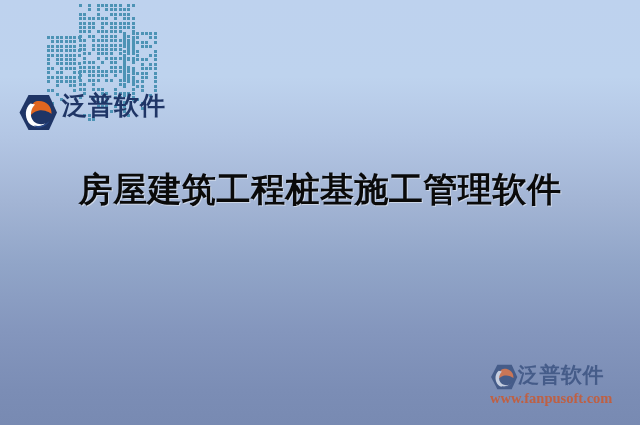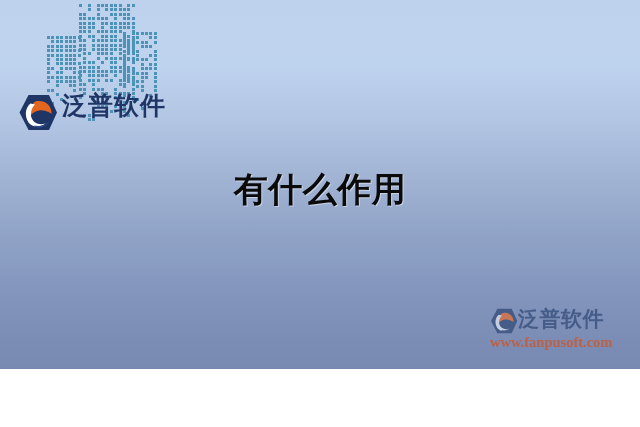--- a/index.html
+++ b/index.html
@@ -3,21 +3,21 @@
 <meta charset="utf-8">
 <style>
   html, body {
     margin: 0;
     padding: 0;
     background: #ffffff;
   }
   #banner {
     position: relative;
     width: 640px;
-    height: 369px;
+    height: 425px;
     overflow: hidden;
     background: linear-gradient(180deg,
         #bed2ee 0%,
         #bed3ee 18%,
         #b3c6e4 32%,
         #a2b4d4 48%,
         #91a5c8 62%,
         #8496bd 78%,
         #7b8db5 92%,
         #788ab2 100%);
@@ -546,21 +546,21 @@
         <path d="M10.5 1 L31 1 L39 18.5 L31 36 L10.5 36 L1.5 18.5 Z" fill="#1f3566"></path>
         <path d="M19 7 C28 6 34 12 33.5 20 C33.5 20 28 15.5 21 16.5 C16 17.2 13 21 13 21 C13 13 14.5 7.4 19 7 Z" fill="#e2661f"></path>
         <path d="M12.5 9.5 C7 14 6.5 22 10.5 28.5 C14.5 34 22 33.5 27.5 29.5 C21 31.5 15.5 29 13.6 24 C12.2 20.2 13.2 14 17 10.5 Z" fill="#ffffff"></path>
         <path d="M16 31.5 C22 33 27.5 31 31.5 27 C29 31.5 24 34.2 19 33.8 Z" fill="#2a4a8a"></path>
       </svg>
     </span>
     <span id="logo-text-cn">泛普软件</span>
   </div>
 
   <div id="headline">
-    <span class="ln" id="headline-line-2">有什么作用</span>
+    <span class="ln" id="headline-line-1">房屋建筑工程桩基施工管理软件</span>
   </div>
 
   <div id="watermark">
     <span id="wm-mark">
       <svg viewBox="0 0 40 37" width="28" height="26" xmlns="http://www.w3.org/2000/svg">
         <path d="M10.5 1 L31 1 L39 18.5 L31 36 L10.5 36 L1.5 18.5 Z" fill="#3e5583"></path>
         <path d="M19 7 C28 6 34 12 33.5 20 C33.5 20 28 15.5 21 16.5 C16 17.2 13 21 13 21 C13 13 14.5 7.4 19 7 Z" fill="#d4734a"></path>
         <path d="M12.5 9.5 C7 14 6.5 22 10.5 28.5 C14.5 34 22 33.5 27.5 29.5 C21 31.5 15.5 29 13.6 24 C12.2 20.2 13.2 14 17 10.5 Z" fill="#cfd7e6"></path>
         <path d="M16 31.5 C22 33 27.5 31 31.5 27 C29 31.5 24 34.2 19 33.8 Z" fill="#4a5f8d"></path>
       </svg>

